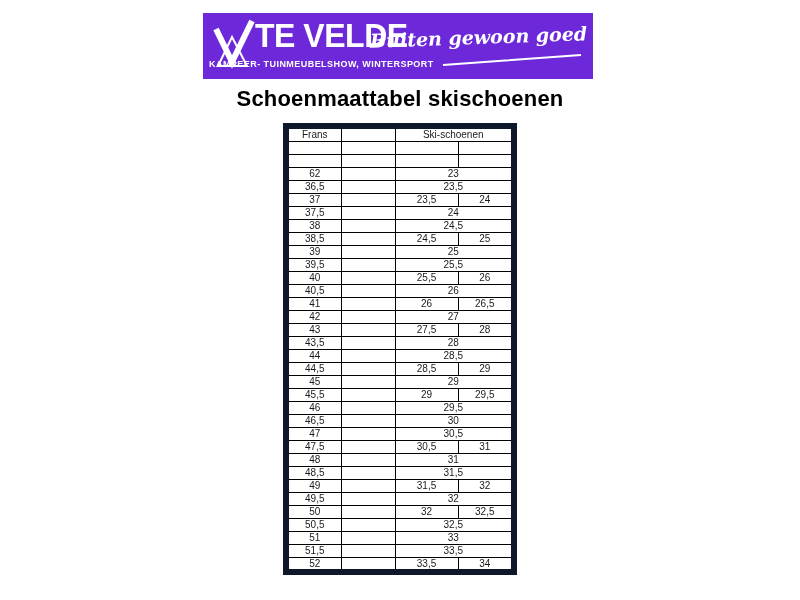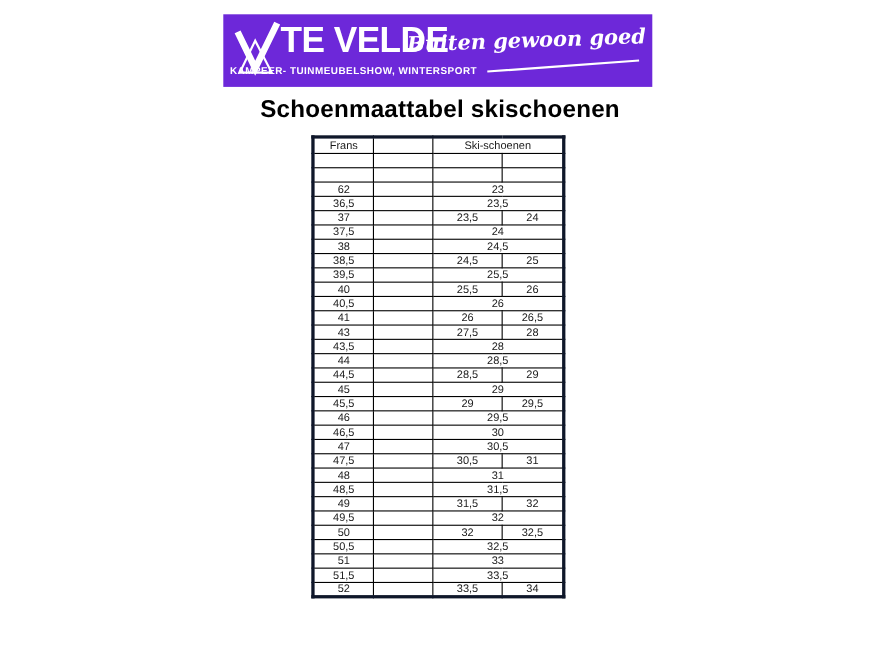--- a/index.html
+++ b/index.html
@@ -34,21 +34,21 @@
   }
   .swoosh { position:absolute; right:10px; top:40px; }
   .page-title {
     position:absolute; left:0; top:86px; width:800px;
     text-align:center; color:#000000;
     font-size:22px; font-weight:bold; letter-spacing:0.2px;
   }
   table.size-table {
     position:absolute; left:283px; top:123px;
     border-collapse:collapse; table-layout:fixed;
-    border:3px solid #0f172a;
+    border:6px solid #0f172a;
   }
   table.size-table th, table.size-table td {
     border:1px solid #000000;
     height:13px; padding:0;
     font-size:10px; font-weight:normal;
     color:#1a1a1a; text-align:center; vertical-align:middle;
     overflow:hidden; white-space:nowrap;
   }
   table.size-table th { height:15px; }
 </style>
@@ -123,20 +123,25 @@
         <td></td>
         <td colspan="2">24,5</td>
       </tr>
       <tr>
         <td>38,5</td>
         <td></td>
         <td>24,5</td>
         <td>25</td>
       </tr>
       <tr>
+        <td>39</td>
+        <td></td>
+        <td colspan="2">25</td>
+      </tr>
+      <tr>
         <td>39,5</td>
         <td></td>
         <td colspan="2">25,5</td>
       </tr>
       <tr>
         <td>40</td>
         <td></td>
         <td>25,5</td>
         <td>26</td>
       </tr>
@@ -145,20 +150,25 @@
         <td></td>
         <td colspan="2">26</td>
       </tr>
       <tr>
         <td>41</td>
         <td></td>
         <td>26</td>
         <td>26,5</td>
       </tr>
       <tr>
+        <td>42</td>
+        <td></td>
+        <td colspan="2">27</td>
+      </tr>
+      <tr>
         <td>43</td>
         <td></td>
         <td>27,5</td>
         <td>28</td>
       </tr>
       <tr>
         <td>43,5</td>
         <td></td>
         <td colspan="2">28</td>
       </tr>

